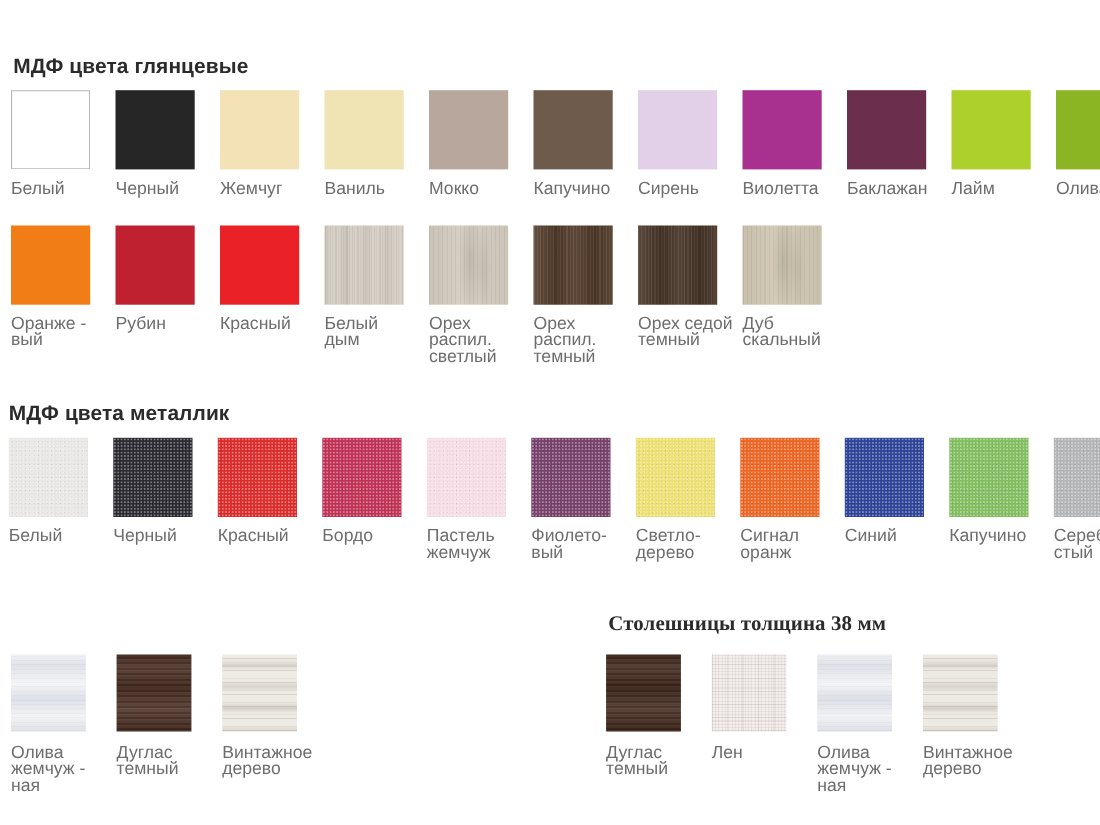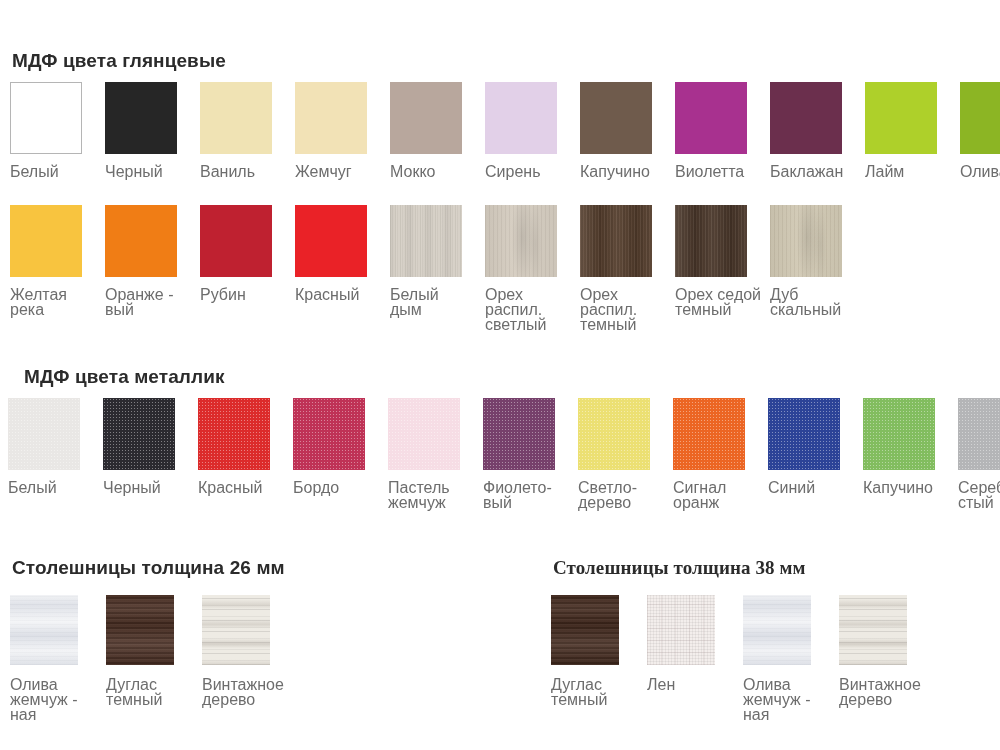--- a/index.html
+++ b/index.html
@@ -302,45 +302,45 @@
       <span class="chip bordered" style="background-color:#ffffff;"></span>
       <span class="chip-label">Белый</span>
     </div>
 
     <div class="swatch-cell">
       <span class="chip" style="background-color:#262626;"></span>
       <span class="chip-label">Черный</span>
     </div>
 
     <div class="swatch-cell">
+      <span class="chip" style="background-color:#f2e2b6;"></span>
+      <span class="chip-label">Жемчуг</span>
+    </div>
+
+    <div class="swatch-cell">
       <span class="chip" style="background-color:#f0e3b4;"></span>
       <span class="chip-label">Ваниль</span>
     </div>
 
     <div class="swatch-cell">
-      <span class="chip" style="background-color:#f2e2b6;"></span>
-      <span class="chip-label">Жемчуг</span>
-    </div>
-
-    <div class="swatch-cell">
       <span class="chip" style="background-color:#b8a79d;"></span>
       <span class="chip-label">Мокко</span>
     </div>
 
     <div class="swatch-cell">
+      <span class="chip" style="background-color:#6f5b4c;"></span>
+      <span class="chip-label">Капучино</span>
+    </div>
+
+    <div class="swatch-cell">
       <span class="chip" style="background-color:#e2d0e8;"></span>
       <span class="chip-label">Сирень</span>
     </div>
 
     <div class="swatch-cell">
-      <span class="chip" style="background-color:#6f5b4c;"></span>
-      <span class="chip-label">Капучино</span>
-    </div>
-
-    <div class="swatch-cell">
       <span class="chip" style="background-color:#a8318f;"></span>
       <span class="chip-label">Виолетта</span>
     </div>
 
     <div class="swatch-cell">
       <span class="chip" style="background-color:#6b2f4d;"></span>
       <span class="chip-label">Баклажан</span>
     </div>
 
     <div class="swatch-cell">
@@ -349,25 +349,20 @@
     </div>
 
     <div class="swatch-cell">
       <span class="chip" style="background-color:#8cb524;"></span>
       <span class="chip-label">Олива</span>
     </div>
   </div>
 
   <div class="swatch-row" style="left:10px; top:205px;">
 
-    <div class="swatch-cell">
-      <span class="chip" style="background-color:#f8c43f;"></span>
-      <span class="chip-label">Желтая
-река</span>
-    </div>
 
     <div class="swatch-cell">
       <span class="chip" style="background-color:#f07d15;"></span>
       <span class="chip-label">Оранже -
 вый</span>
     </div>
 
     <div class="swatch-cell">
       <span class="chip" style="background-color:#bf2130;"></span>
       <span class="chip-label">Рубин</span>
@@ -403,21 +398,21 @@
       <span class="chip-label">Орех седой
 темный</span>
     </div>
 
     <div class="swatch-cell">
       <span class="chip tex-oak" style="background-color:#cfc6b0;"></span>
       <span class="chip-label">Дуб скальный</span>
     </div>
   </div>
 
-  <div class="section-title" style="left:24px; top:366px;">МДФ цвета металлик</div>
+  <div class="section-title" style="left:8px; top:366px;">МДФ цвета металлик</div>
 
   <div class="swatch-row" style="left:8px; top:398px;">
 
     <div class="swatch-cell">
       <span class="chip tex-speckle" style="background-color:#e9e7e5;"></span>
       <span class="chip-label">Белый</span>
     </div>
 
     <div class="swatch-cell">
       <span class="chip tex-speckle" style="background-color:#2b2a30;"></span>
@@ -468,21 +463,20 @@
       <span class="chip-label">Капучино</span>
     </div>
 
     <div class="swatch-cell">
       <span class="chip tex-speckle" style="background-color:#b4b5b7;"></span>
       <span class="chip-label">Серебри-
 стый</span>
     </div>
   </div>
 
-  <div class="section-title" style="left:12px; top:557px;">Столешницы  толщина 26 мм</div>
 
   <div class="swatch-row counter-row" style="left:10px; top:595px;">
 
     <div class="swatch-cell">
       <span class="chip tex-pearl" style="background-color:#e7e9ee;"></span>
       <span class="chip-label">Олива
 жемчуж -
 ная</span>
     </div>
 

